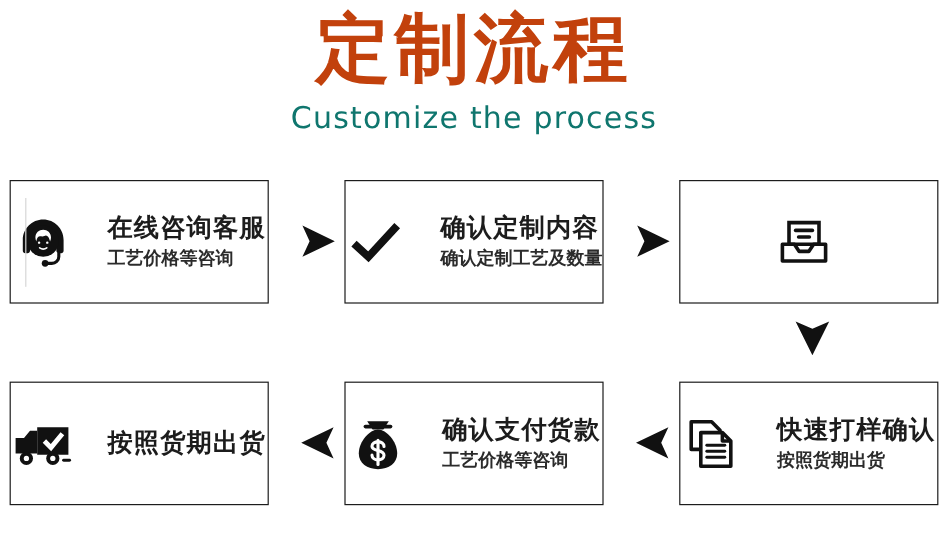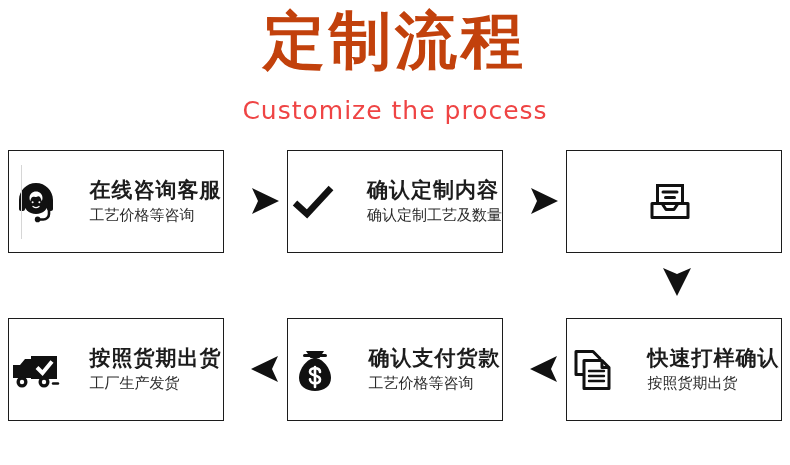--- a/index.html
+++ b/index.html
@@ -29,27 +29,27 @@
     margin: 0;
     padding-top: 6px;
     font-size: 62px;
     line-height: 70px;
     font-weight: 700;
     letter-spacing: 4px;
     color: #c2410c;
     font-family: "DejaVu Sans", "Liberation Sans", sans-serif;
   }
   .subtitle {
-    margin: 12px;
+    margin: 0;
     padding-top: 8px;
     font-size: 25px;
     line-height: 30px;
     font-weight: 400;
     letter-spacing: 1px;
-    color: #ef4444;
+    color: #0f766e;
     font-family: "DejaVu Sans", "Liberation Sans", sans-serif;
   }
 
   
   .flow {
     position: absolute;
     left: 8px;
     top: 150px;
     width: 774px;
   }
@@ -98,21 +98,21 @@
     line-height: 27px;
     font-weight: 700;
     letter-spacing: 1px;
     color: #1c1c1c;
     white-space: nowrap;
     font-family: "DejaVu Sans", "Liberation Sans", sans-serif;
   }
   .card-sub {
     font-size: 15px;
     line-height: 22px;
-    font-weight: 400;
+    font-weight: 700;
     letter-spacing: 0px;
     color: #2b2b2b;
     white-space: nowrap;
     font-family: "DejaVu Sans", "Liberation Sans", sans-serif;
   }
 
   
   .inner-rule {
     position: absolute;
     left: 12px;
@@ -217,21 +217,20 @@
           <path d="M26 20.5 L31.5 26 L41 14.5" stroke="#fff" stroke-width="4" fill="none" stroke-linecap="butt"></path>
           <circle cx="11" cy="35" r="5.5" fill="#111"></circle>
           <circle cx="11" cy="35" r="2.2" fill="#fff"></circle>
           <circle cx="33" cy="35" r="5.5" fill="#111"></circle>
           <circle cx="33" cy="35" r="2.2" fill="#fff"></circle>
           <path d="M42 36.5h5" stroke="#111" stroke-width="2.4" stroke-linecap="round"></path>
         </svg>
       </div>
       <div class="card-text">
         <div class="card-title">按照货期出货</div>
-        <div class="card-sub">工厂生产发货</div>
       </div>
     </div>
 
     <div class="arrow arrow-h gap-1">
       <svg width="38" height="38" viewBox="0 0 38 38">
         <path d="M32 6 L5 19 L32 32 L26 19 Z" fill="#111"></path>
       </svg>
     </div>
 
     <div class="card col-2">

